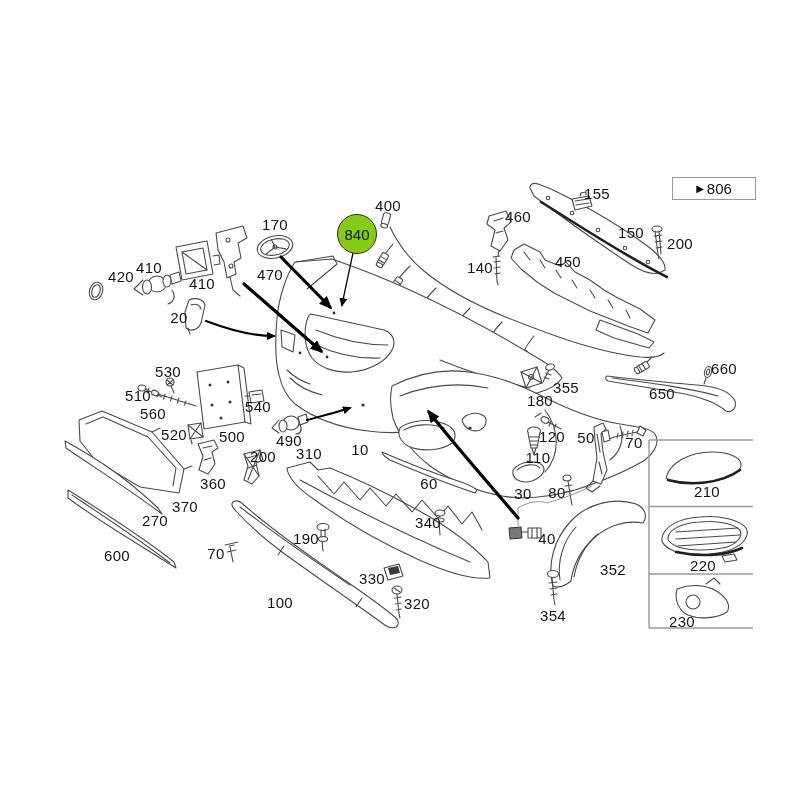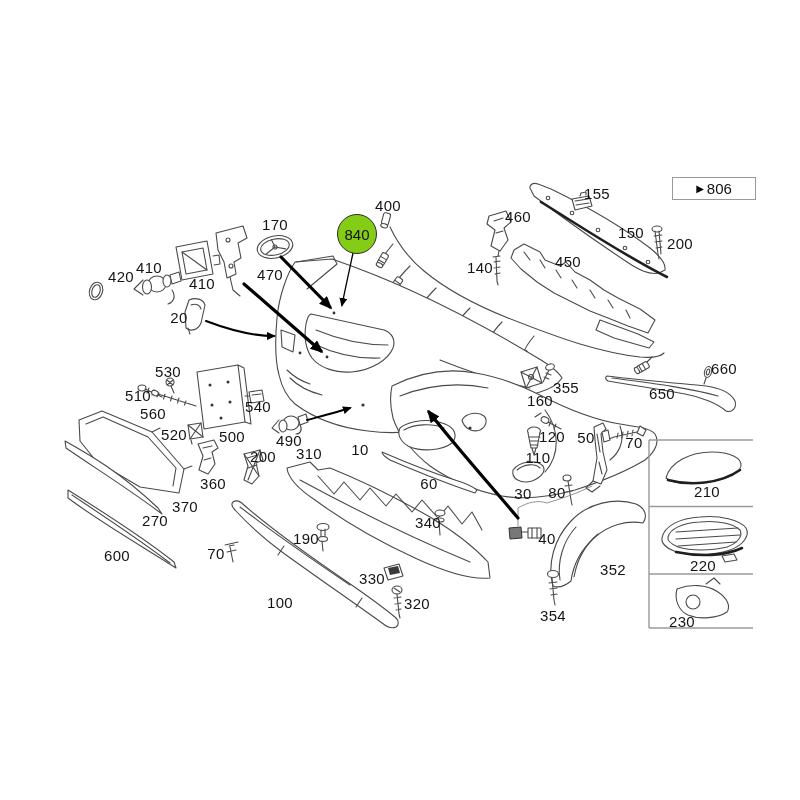--- a/index.html
+++ b/index.html
@@ -448,21 +448,21 @@
       <span class="plabel" style="left: 117px; top: 555px;">600</span>
       <span class="plabel" style="left: 360px; top: 449px;">10</span>
       <span class="plabel" style="left: 429px; top: 483px;">60</span>
       <span class="plabel" style="left: 216px; top: 553px;">70</span>
       <span class="plabel" style="left: 306px; top: 538px;">190</span>
       <span class="plabel" style="left: 280px; top: 602px;">100</span>
       <span class="plabel" style="left: 372px; top: 578px;">330</span>
       <span class="plabel" style="left: 417px; top: 603px;">320</span>
       <span class="plabel" style="left: 428px; top: 522px;">340</span>
       <span class="plabel" style="left: 566px; top: 387px;">355</span>
-      <span class="plabel" style="left: 540px; top: 400px;">160</span>
+      <span class="plabel" style="left: 540px; top: 400px;">180</span>
       <span class="plabel" style="left: 552px; top: 436px;">120</span>
       <span class="plabel" style="left: 538px; top: 457px;">110</span>
       <span class="plabel" style="left: 523px; top: 493px;">30</span>
       <span class="plabel" style="left: 557px; top: 492px;">80</span>
       <span class="plabel" style="left: 586px; top: 437px;">50</span>
       <span class="plabel" style="left: 634px; top: 442px;">70</span>
       <span class="plabel" style="left: 724px; top: 368px;">660</span>
       <span class="plabel" style="left: 662px; top: 393px;">650</span>
       <span class="plabel" style="left: 547px; top: 538px;">40</span>
       <span class="plabel" style="left: 613px; top: 569px;">352</span>

